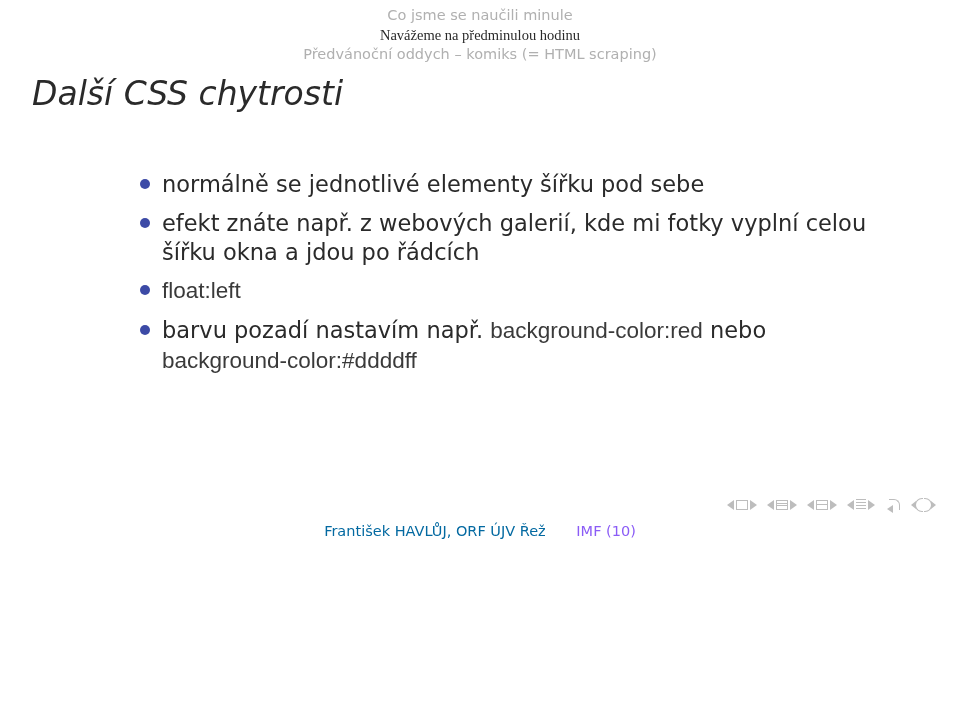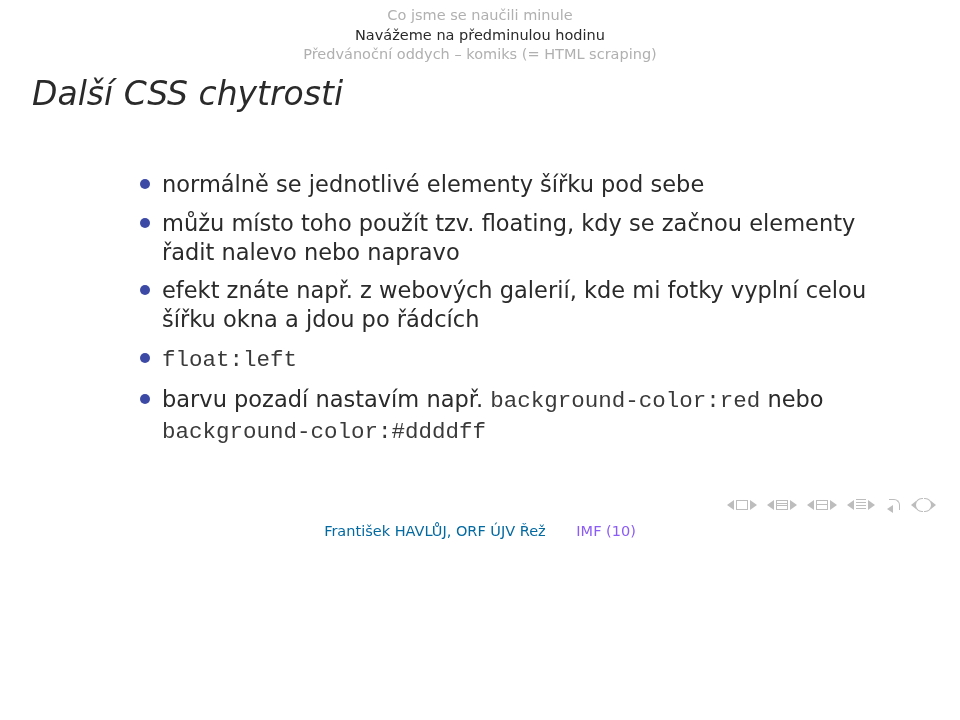--- a/index.html
+++ b/index.html
@@ -22,21 +22,21 @@
     position: absolute;
     top: 6px;
     left: 0;
     right: 0;
     text-align: center;
     font-size: 14.5px;
     line-height: 1.35;
     color: #b0b0b0;
   }
   .headnav .line { display: block; }
-  .headnav .active { color: #2a2a2a; }
+  .headnav .active { color: #2a2a2a; font-family: Liberation Serif, serif; }
   .title {
     position: absolute;
     top: 74px;
     left: 32px;
     font-size: 33px;
     color: #2a2a2a;
     font-weight: 400;
     font-style: italic;
   }
   .body {
@@ -62,21 +62,21 @@
     content: "";
     position: absolute;
     left: 0;
     top: 0.40em;
     width: 10px;
     height: 10px;
     background: #3c4aa6;
     border-radius: 50%;
   }
   .tt {
-    font-family: Liberation Mono, monospace;
+    font-family: Liberation Sans, sans-serif;
     color: #3a3a3a;
   }
   .footer {
     position: absolute;
     left: 0;
     right: 0;
     bottom: 13px;
     text-align: center;
     font-size: 14.5px;
     color: #2a2a2a;
@@ -162,23 +162,20 @@
   </div>
 
   <div class="title">Další CSS chytrosti</div>
 
   <div class="body">
     <ul>
       <li>
         <span>normálně se jednotlivé elementy šířku pod sebe</span>
       </li>
       <li>
-        <span>můžu místo toho použít tzv. floating, kdy se začnou elementy řadit nalevo nebo napravo</span>
-      </li>
-      <li>
         <span>efekt znáte např. z webových galerií, kde mi fotky vyplní celou šířku okna a jdou po řádcích</span>
       </li>
       <li>
         <span class="tt">float:left</span>
       </li>
       <li>
         <span>barvu pozadí nastavím např. </span><span class="tt">background-color:red</span><span> nebo </span><span class="tt">background-color:#ddddff</span>
       </li>
     </ul>
   </div>

